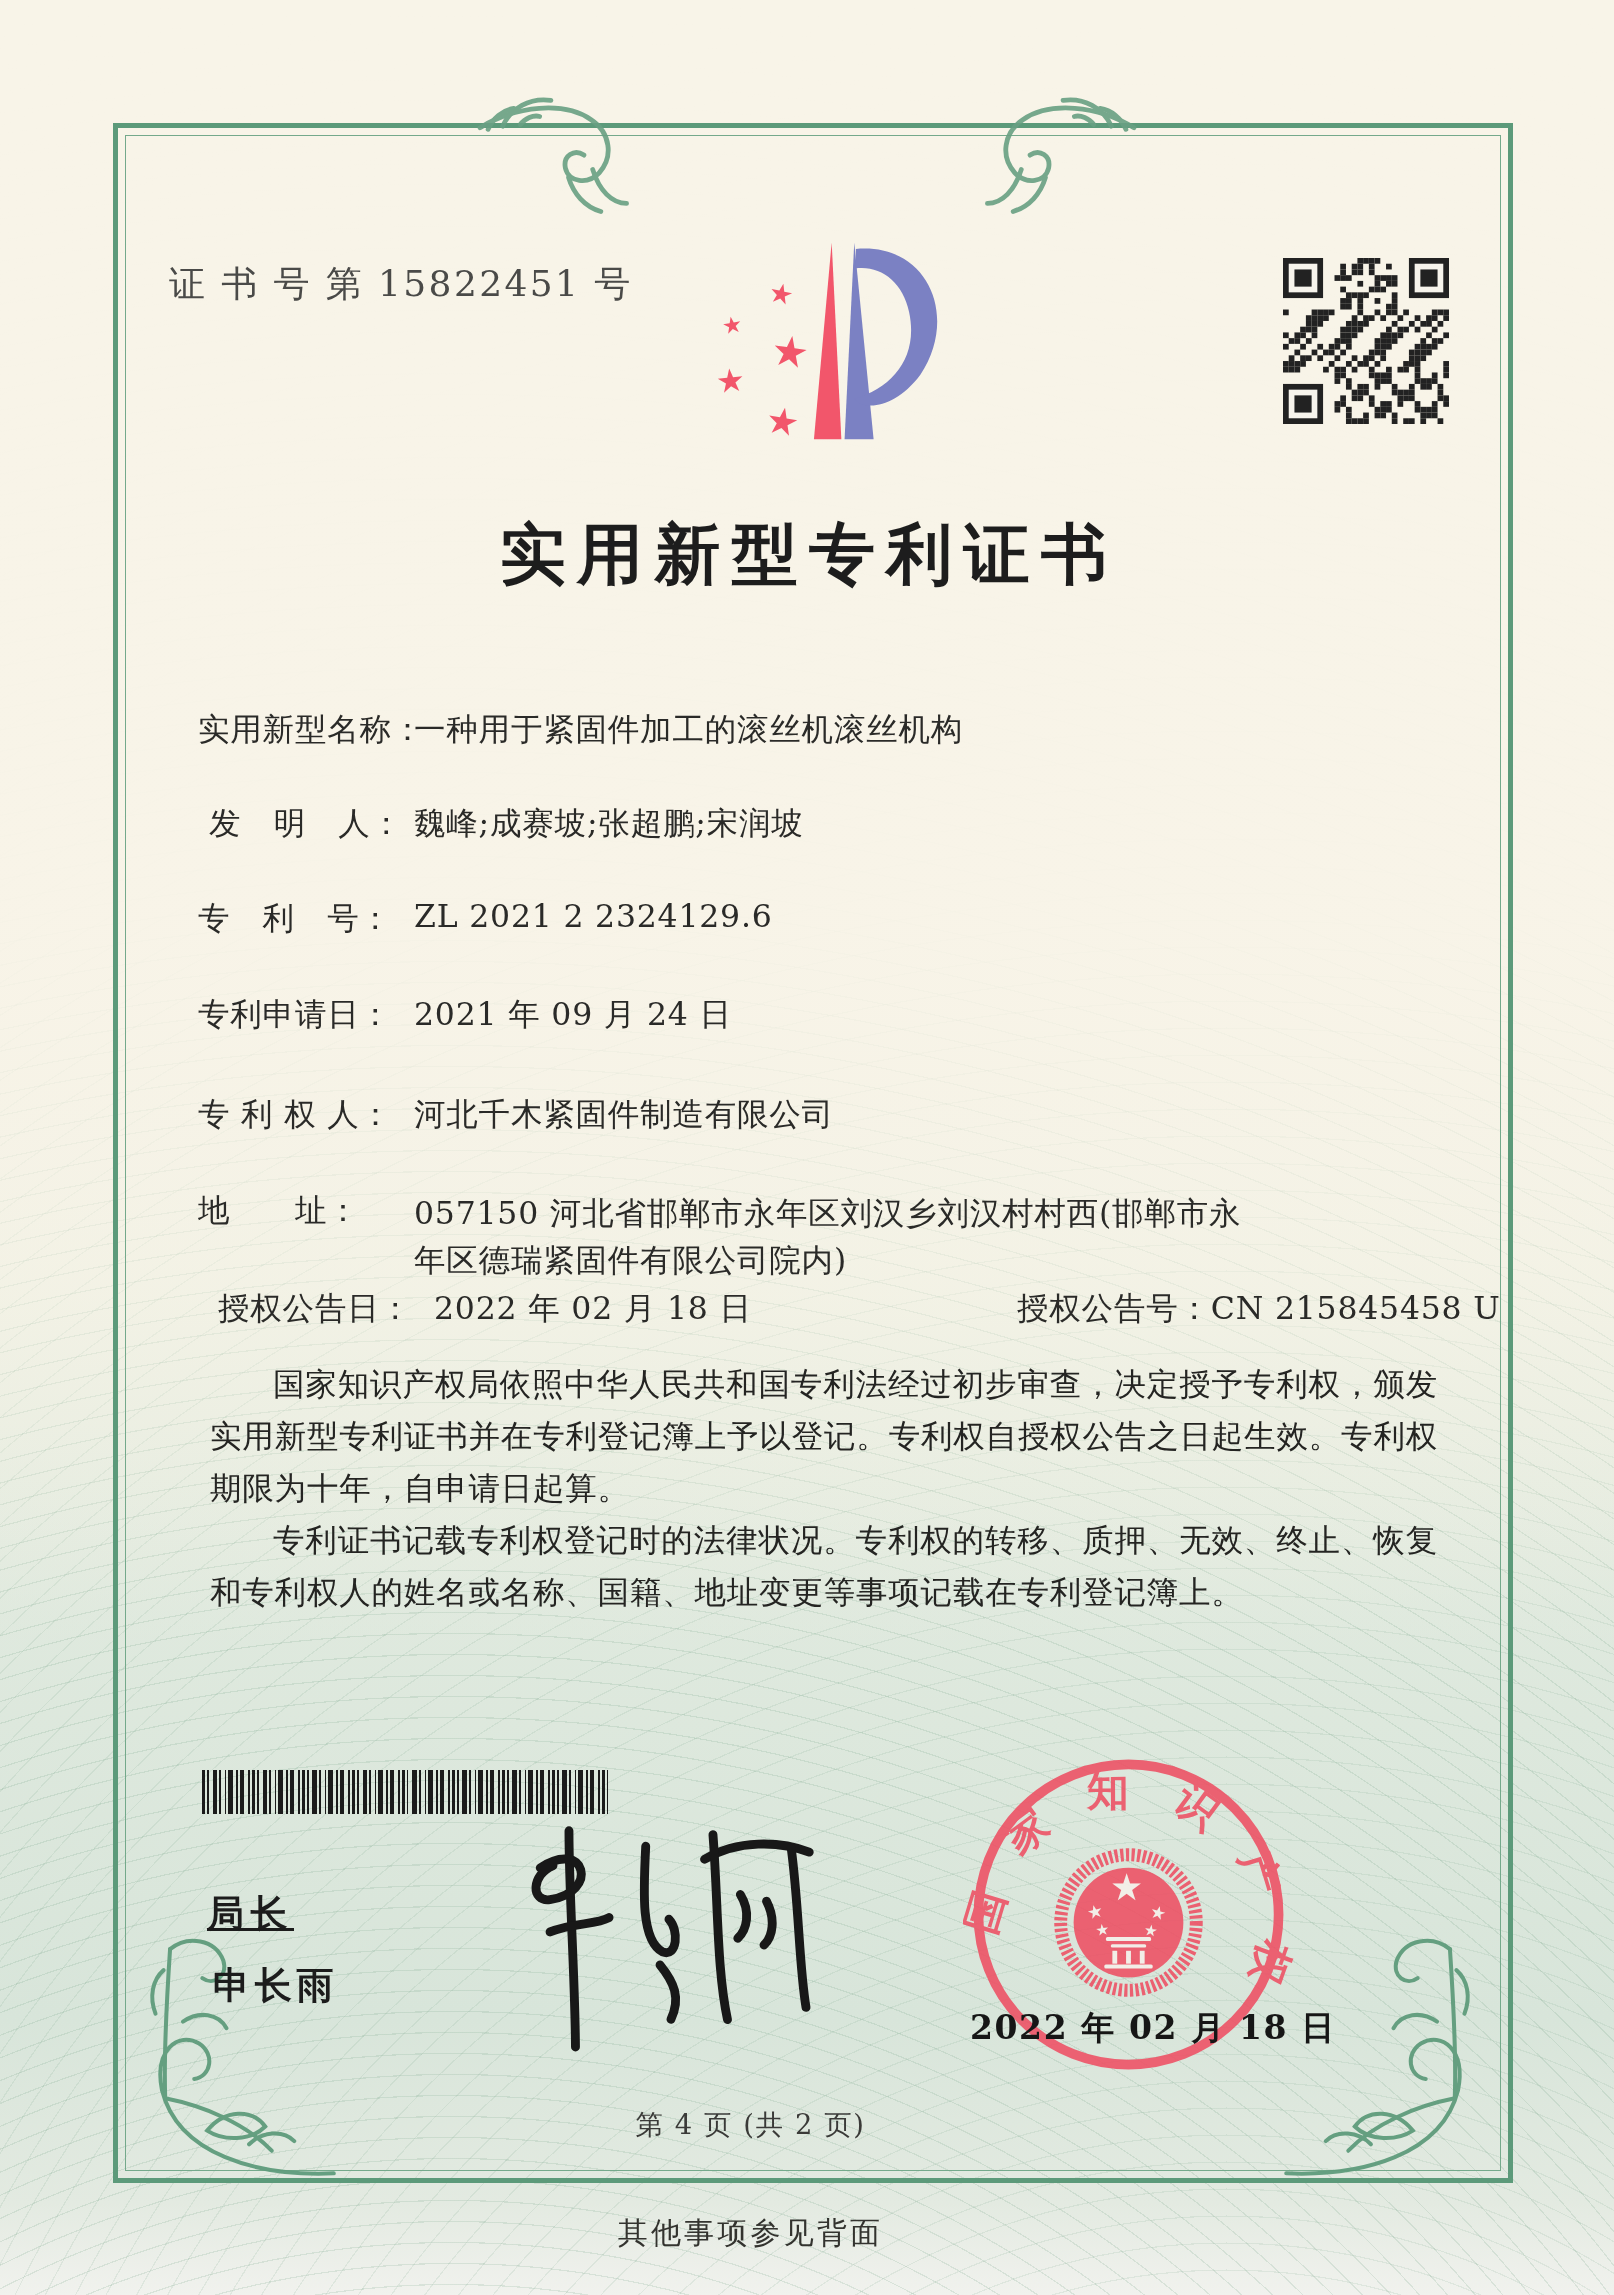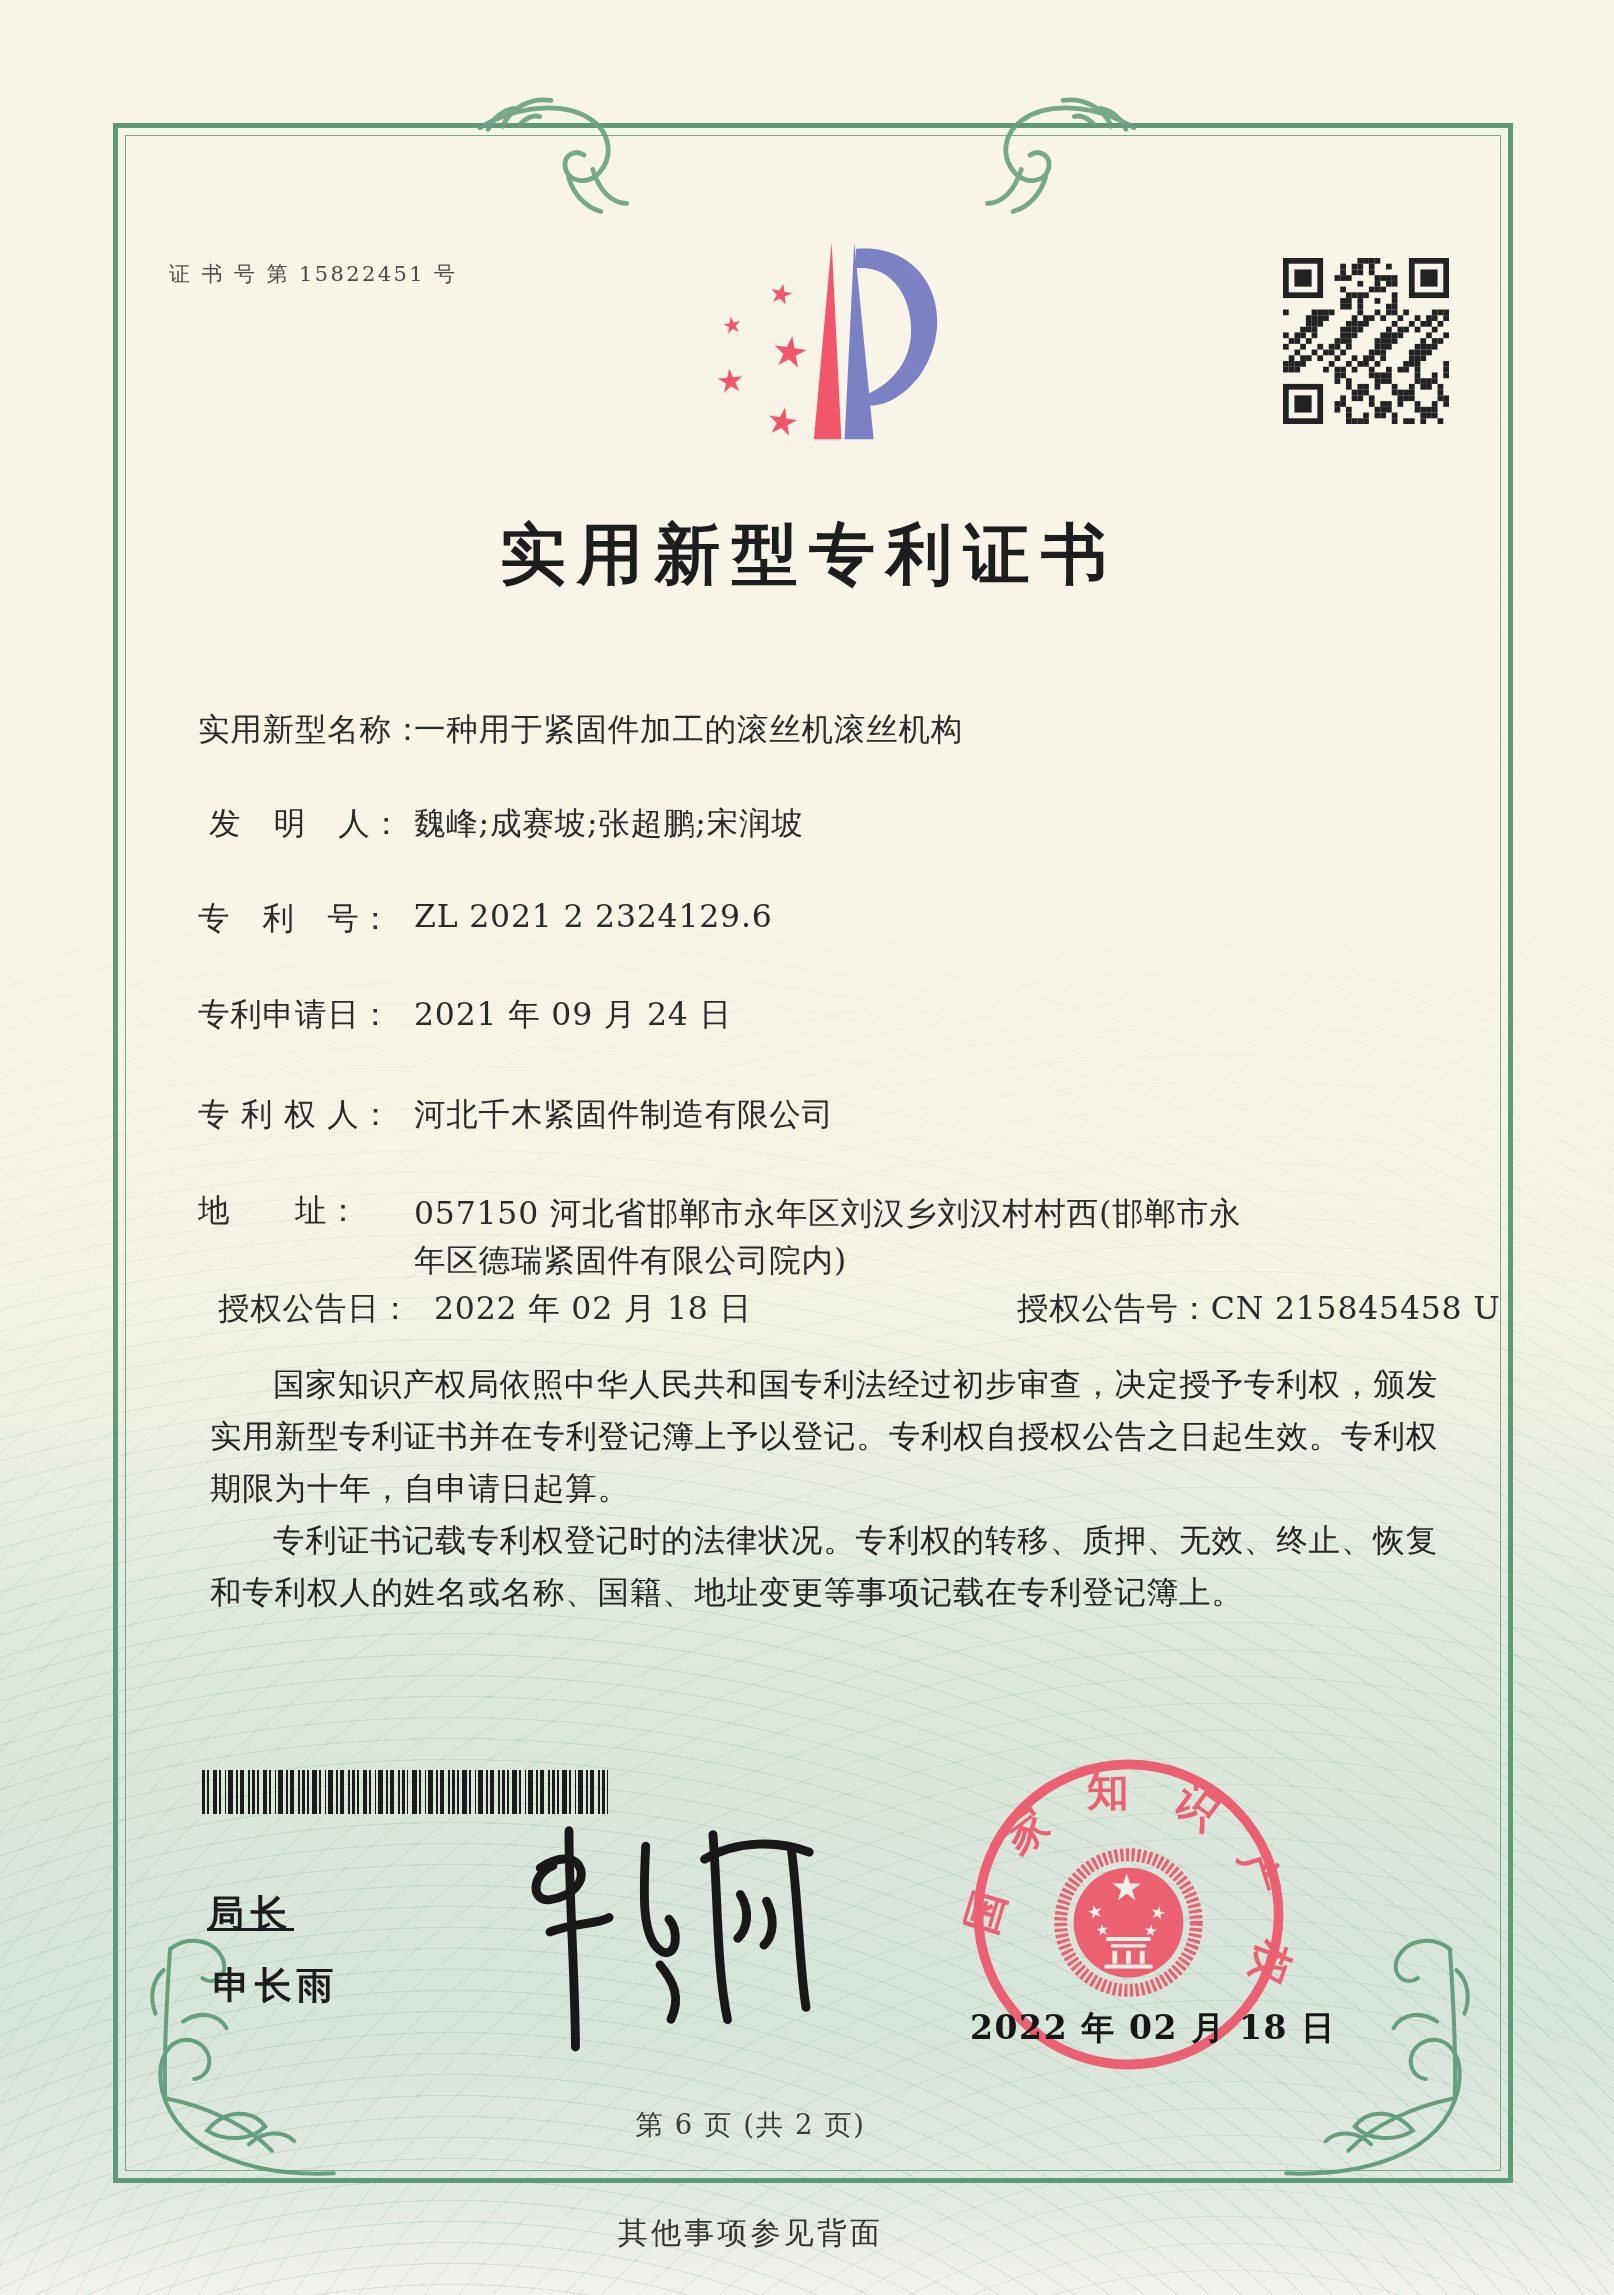--- a/index.html
+++ b/index.html
@@ -8,21 +8,21 @@
         background:linear-gradient(180deg,#f8f4e8 0%,#f6f2e5 38%,#eef0e3 56%,#dfe9de 70%,#d8e5da 88%,#e3eae1 96%,#f1f2ee 100%);}
   .waves{position:absolute;inset:0;pointer-events:none;
         background:
           repeating-radial-gradient(circle at 28% 138%, rgba(122,166,139,0.20) 0 1.2px, rgba(0,0,0,0) 1.2px 21px),
           repeating-radial-gradient(circle at 76% 126%, rgba(122,166,139,0.15) 0 1.2px, rgba(0,0,0,0) 1.2px 27px);}
   .veil{position:absolute;left:0;top:0;width:100%;height:72%;pointer-events:none;
         background:linear-gradient(180deg,#f8f4e8 0%,rgba(248,244,232,0.95) 55%,rgba(248,244,232,0) 100%);}
   .frame{position:absolute;left:113px;top:123px;width:1390px;height:2050px;
         border:5.6px solid #5c9a7a;}
   .frame-inner{position:absolute;inset:7.3px;border:1.6px solid #74a98b;}
-  .cert-no{position:absolute;left:169px;top:260px;font-size:21px;letter-spacing:2.4px;color:#4a4a48;}
+  .cert-no{position:absolute;left:169px;top:260px;font-size:36px;letter-spacing:2.4px;color:#4a4a48;}
   .title{position:absolute;left:2px;top:510px;width:100%;margin:0;text-align:center;
         font-size:66px;font-weight:700;letter-spacing:11.3px;color:#1d1d1d;}
   .row{position:absolute;left:198px;font-size:31.5px;color:#2a2a28;letter-spacing:0.8px;}
   .row .lab{display:inline-block;width:216px;white-space:pre;}
   .row .val{display:inline-block;vertical-align:top;}
   .row .val.wrap{width:843px;line-height:47px;}
   .grant-no{position:absolute;left:799px;top:0;white-space:nowrap;text-align:center;}
   .paras{position:absolute;left:210px;top:1358px;width:1228px;font-size:31.5px;line-height:52px;
         color:#242422;text-align:justify;letter-spacing:0.8px;}
   .paras p{margin:0;text-indent:2em;}
@@ -472,16 +472,16 @@
           <rect x="185" y="255" width="6" height="16"></rect>
           <rect x="202" y="255" width="6" height="16"></rect>
           <rect x="219" y="255" width="6" height="16"></rect>
           <rect x="175" y="272" width="60" height="5" rx="2"></rect>
         </g>
       </g>
     </g>
   </svg>
   <div class="seal-date">2022 年 02 月 18 日</div>
 
-  <div class="page-num">第 6 页 (共 2 页)</div>
+  <div class="page-num">第 4 页 (共 2 页)</div>
   <div class="back-note">其他事项参见背面</div>
 </div>
 
 
 </body></html>

